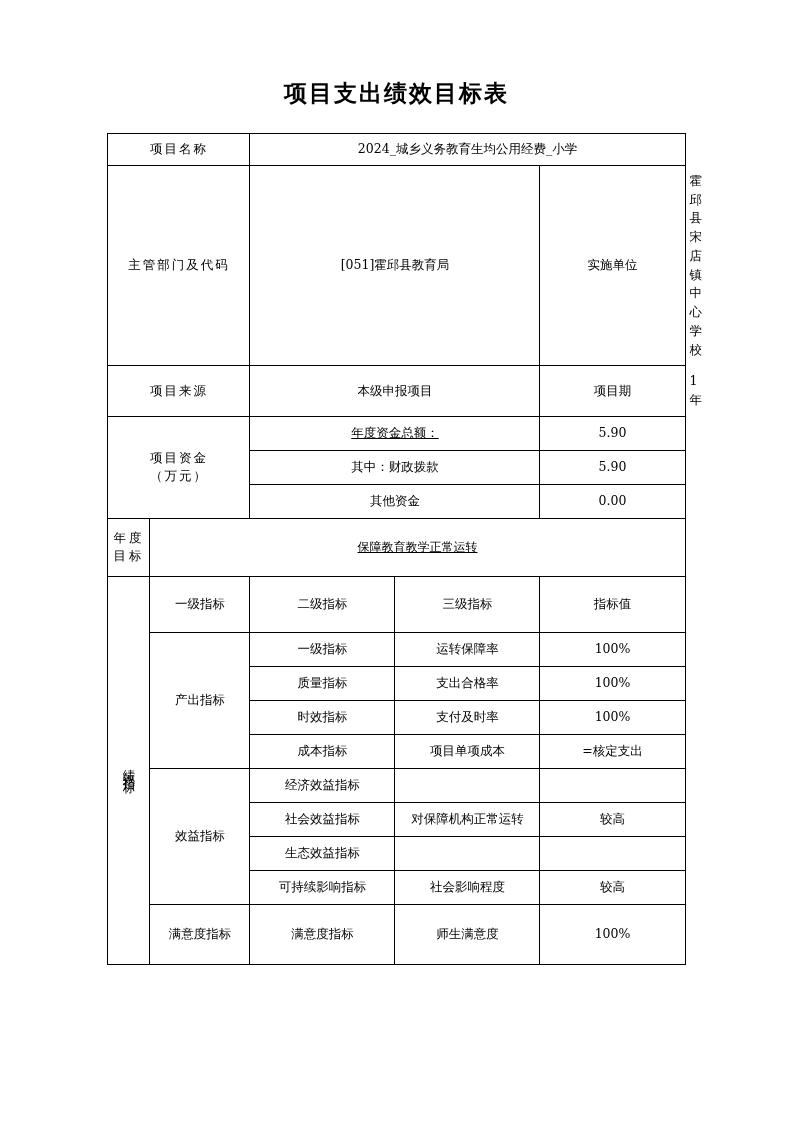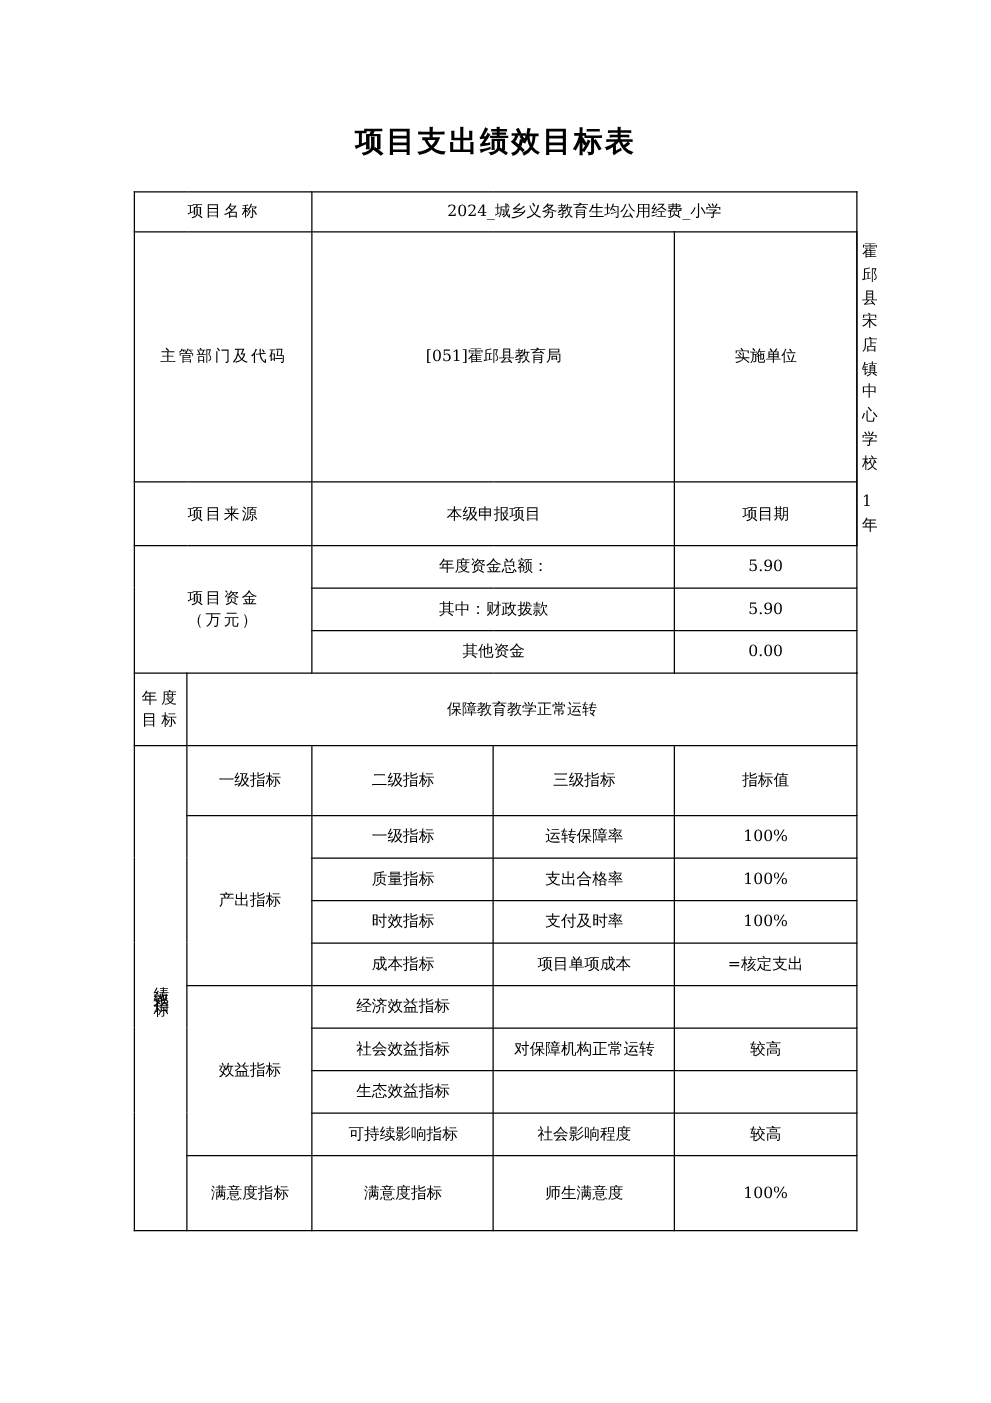--- a/index.html
+++ b/index.html
@@ -18,21 +18,21 @@
     width: 793px;
     height: 1122px;
     box-sizing: border-box;
     position: relative;
   }
   .doc-title {
     text-align: center;
     font-size: 23px;
     font-weight: bold;
     letter-spacing: 2px;
-    margin-top: 98px;
+    margin-top: 78px;
     font-family: "DejaVu Sans", "Liberation Sans", sans-serif;
   }
   .doc-subtitle {
     text-align: center;
     font-size: 13px;
     margin-top: 28px;
     letter-spacing: 1px;
   }
   table.main {
     border-collapse: collapse;
@@ -59,20 +59,21 @@
   .vtext {
     writing-mode: vertical-rl;
     text-orientation: upright;
     letter-spacing: 4px;
     display: inline-block;
     line-height: 1.3;
   }
   td.leftalign {
     text-align: left;
     padding-left: 10px;
+    text-decoration: underline;
   }
   td.rightalign {
     text-align: right;
     padding-right: 10px;
     margin-top: 36px;
   }
   .row-h-1 { height: 34px; }
   .row-h-2 { height: 52px; }
   .row-h-3 { height: 34px; }
 </style>

